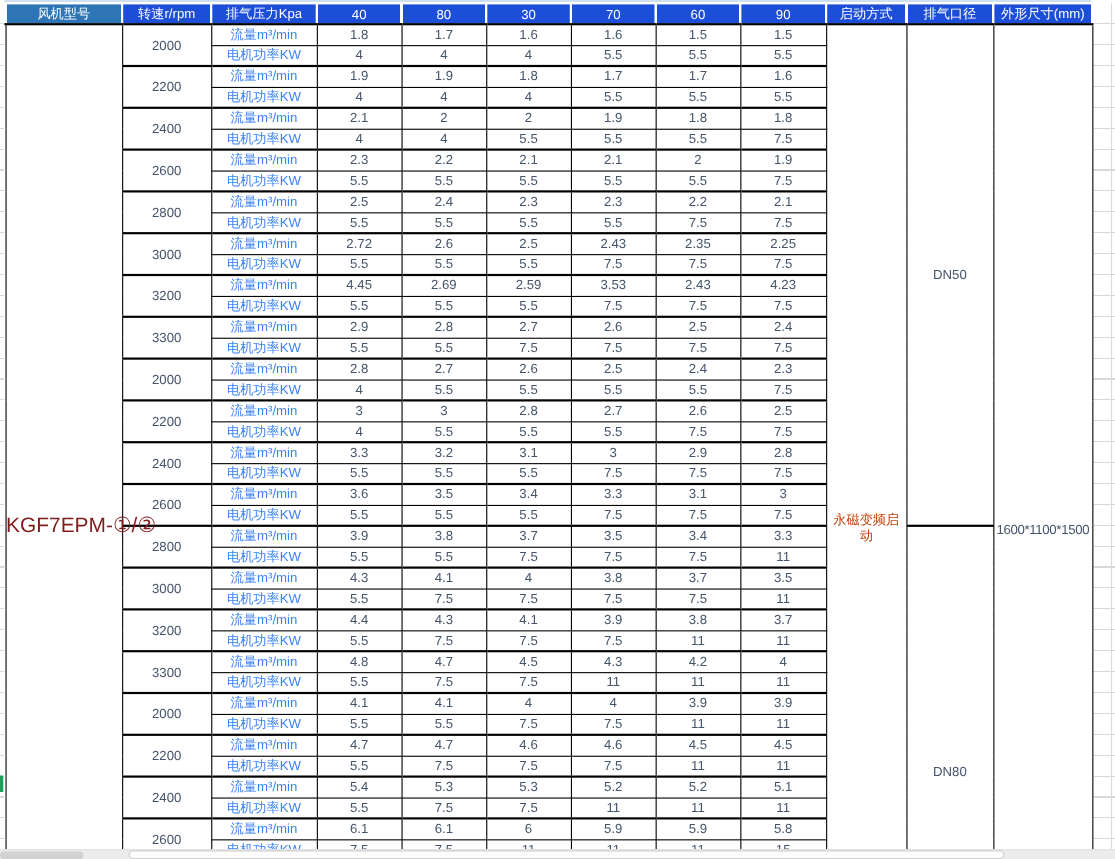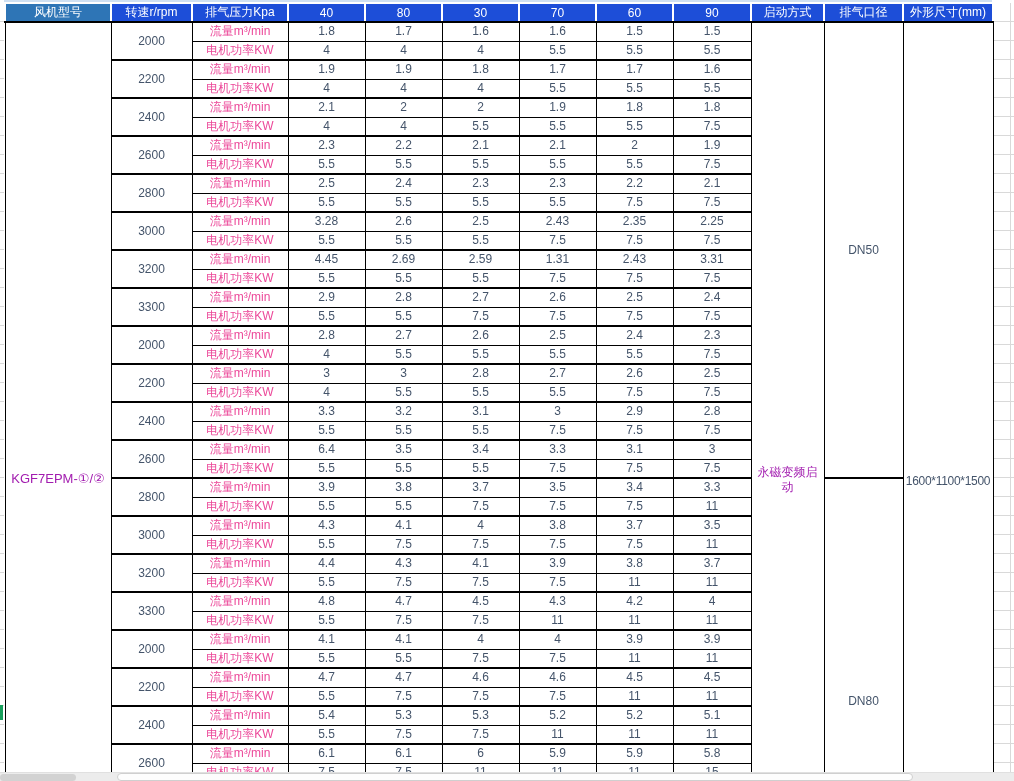--- a/index.html
+++ b/index.html
@@ -29,23 +29,23 @@
     border:2px solid #ffffff; border-bottom:2px solid #000000;
     text-align:center; vertical-align:middle; overflow:hidden; white-space:nowrap;
   }
   .spec-table th.first { background:#2e75b6; }
   .spec-table td {
     border:1px solid #000000; text-align:center; vertical-align:middle;
     font-size:12px; line-height:17px; overflow:visible; white-space:nowrap;
     color:#44546a; background:#ffffff;
   }
   .spec-table tr.gs td { border-top:2px solid #000000; }
-  td.rowlabel { color:#ec4899; }
-  td.model-cell { color:#a21caf; font-size:13px;margin-left:40px; }
-  td.start-cell { color:#a21caf; white-space:normal; }
+  td.rowlabel { color:#3b82f6; }
+  td.model-cell { color:#7f1d1d; font-size:19px;margin-left:40px; }
+  td.start-cell { color:#c2410c; white-space:normal; }
   td.model-cell > span, td.start-cell > span, td.dims-cell > span,
   td.dn50-cell > span, td.dn80-cell > span { position:relative; display:inline-block; }
   td.model-cell > span { top:76px; }
   td.start-cell > span { top:78px; width:64px; line-height:15px; }
   td.dims-cell  > span { top:79px; letter-spacing:-0.3px; }
   td.dn80-cell  > span { top:71px; }
 
   .scrollbar {
     position:absolute; left:0; top:772px; width:1014px; height:9px;
     background:#ececec; border-top:1px solid #e0e0e0;
@@ -196,21 +196,21 @@
           <td class="val">5.5</td>
           <td class="val">5.5</td>
           <td class="val">5.5</td>
           <td class="val">5.5</td>
           <td class="val">7.5</td>
           <td class="val">7.5</td>
         </tr>
         <tr class="gs">
           <td class="speed-cell" rowspan="2">3000</td>
           <td class="rowlabel">流量m³/min</td>
-          <td class="val">3.28</td>
+          <td class="val">2.72</td>
           <td class="val">2.6</td>
           <td class="val">2.5</td>
           <td class="val">2.43</td>
           <td class="val">2.35</td>
           <td class="val">2.25</td>
         </tr>
         <tr>
           <td class="rowlabel">电机功率KW</td>
           <td class="val">5.5</td>
           <td class="val">5.5</td>
@@ -218,23 +218,23 @@
           <td class="val">7.5</td>
           <td class="val">7.5</td>
           <td class="val">7.5</td>
         </tr>
         <tr class="gs">
           <td class="speed-cell" rowspan="2">3200</td>
           <td class="rowlabel">流量m³/min</td>
           <td class="val">4.45</td>
           <td class="val">2.69</td>
           <td class="val">2.59</td>
-          <td class="val">1.31</td>
+          <td class="val">3.53</td>
           <td class="val">2.43</td>
-          <td class="val">3.31</td>
+          <td class="val">4.23</td>
         </tr>
         <tr>
           <td class="rowlabel">电机功率KW</td>
           <td class="val">5.5</td>
           <td class="val">5.5</td>
           <td class="val">5.5</td>
           <td class="val">7.5</td>
           <td class="val">7.5</td>
           <td class="val">7.5</td>
         </tr>
@@ -310,21 +310,21 @@
           <td class="val">5.5</td>
           <td class="val">5.5</td>
           <td class="val">5.5</td>
           <td class="val">7.5</td>
           <td class="val">7.5</td>
           <td class="val">7.5</td>
         </tr>
         <tr class="gs">
           <td class="speed-cell" rowspan="2">2600</td>
           <td class="rowlabel">流量m³/min</td>
-          <td class="val">6.4</td>
+          <td class="val">3.6</td>
           <td class="val">3.5</td>
           <td class="val">3.4</td>
           <td class="val">3.3</td>
           <td class="val">3.1</td>
           <td class="val">3</td>
         </tr>
         <tr>
           <td class="rowlabel">电机功率KW</td>
           <td class="val">5.5</td>
           <td class="val">5.5</td>

